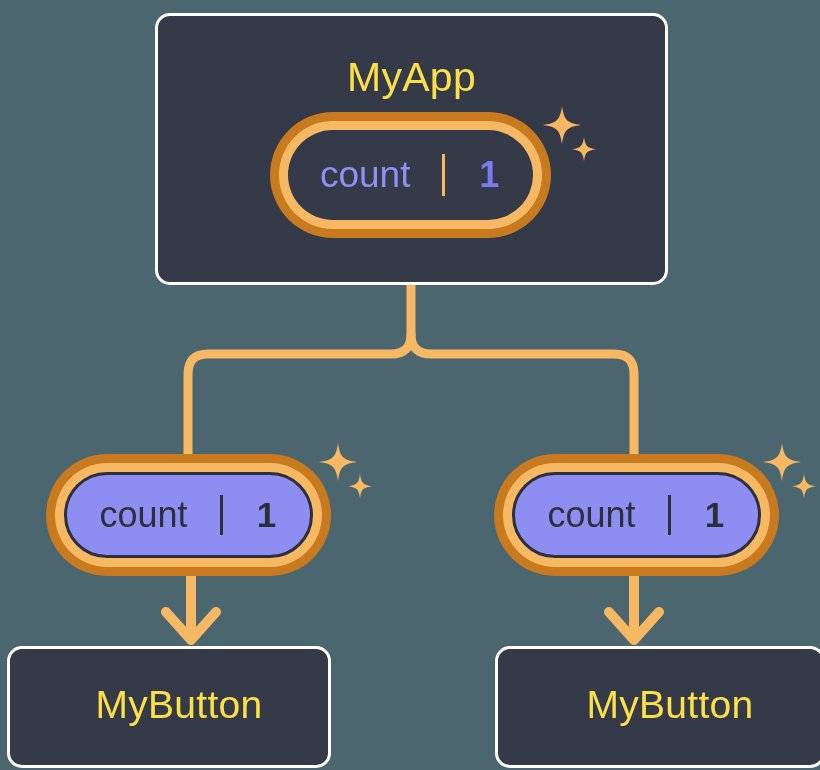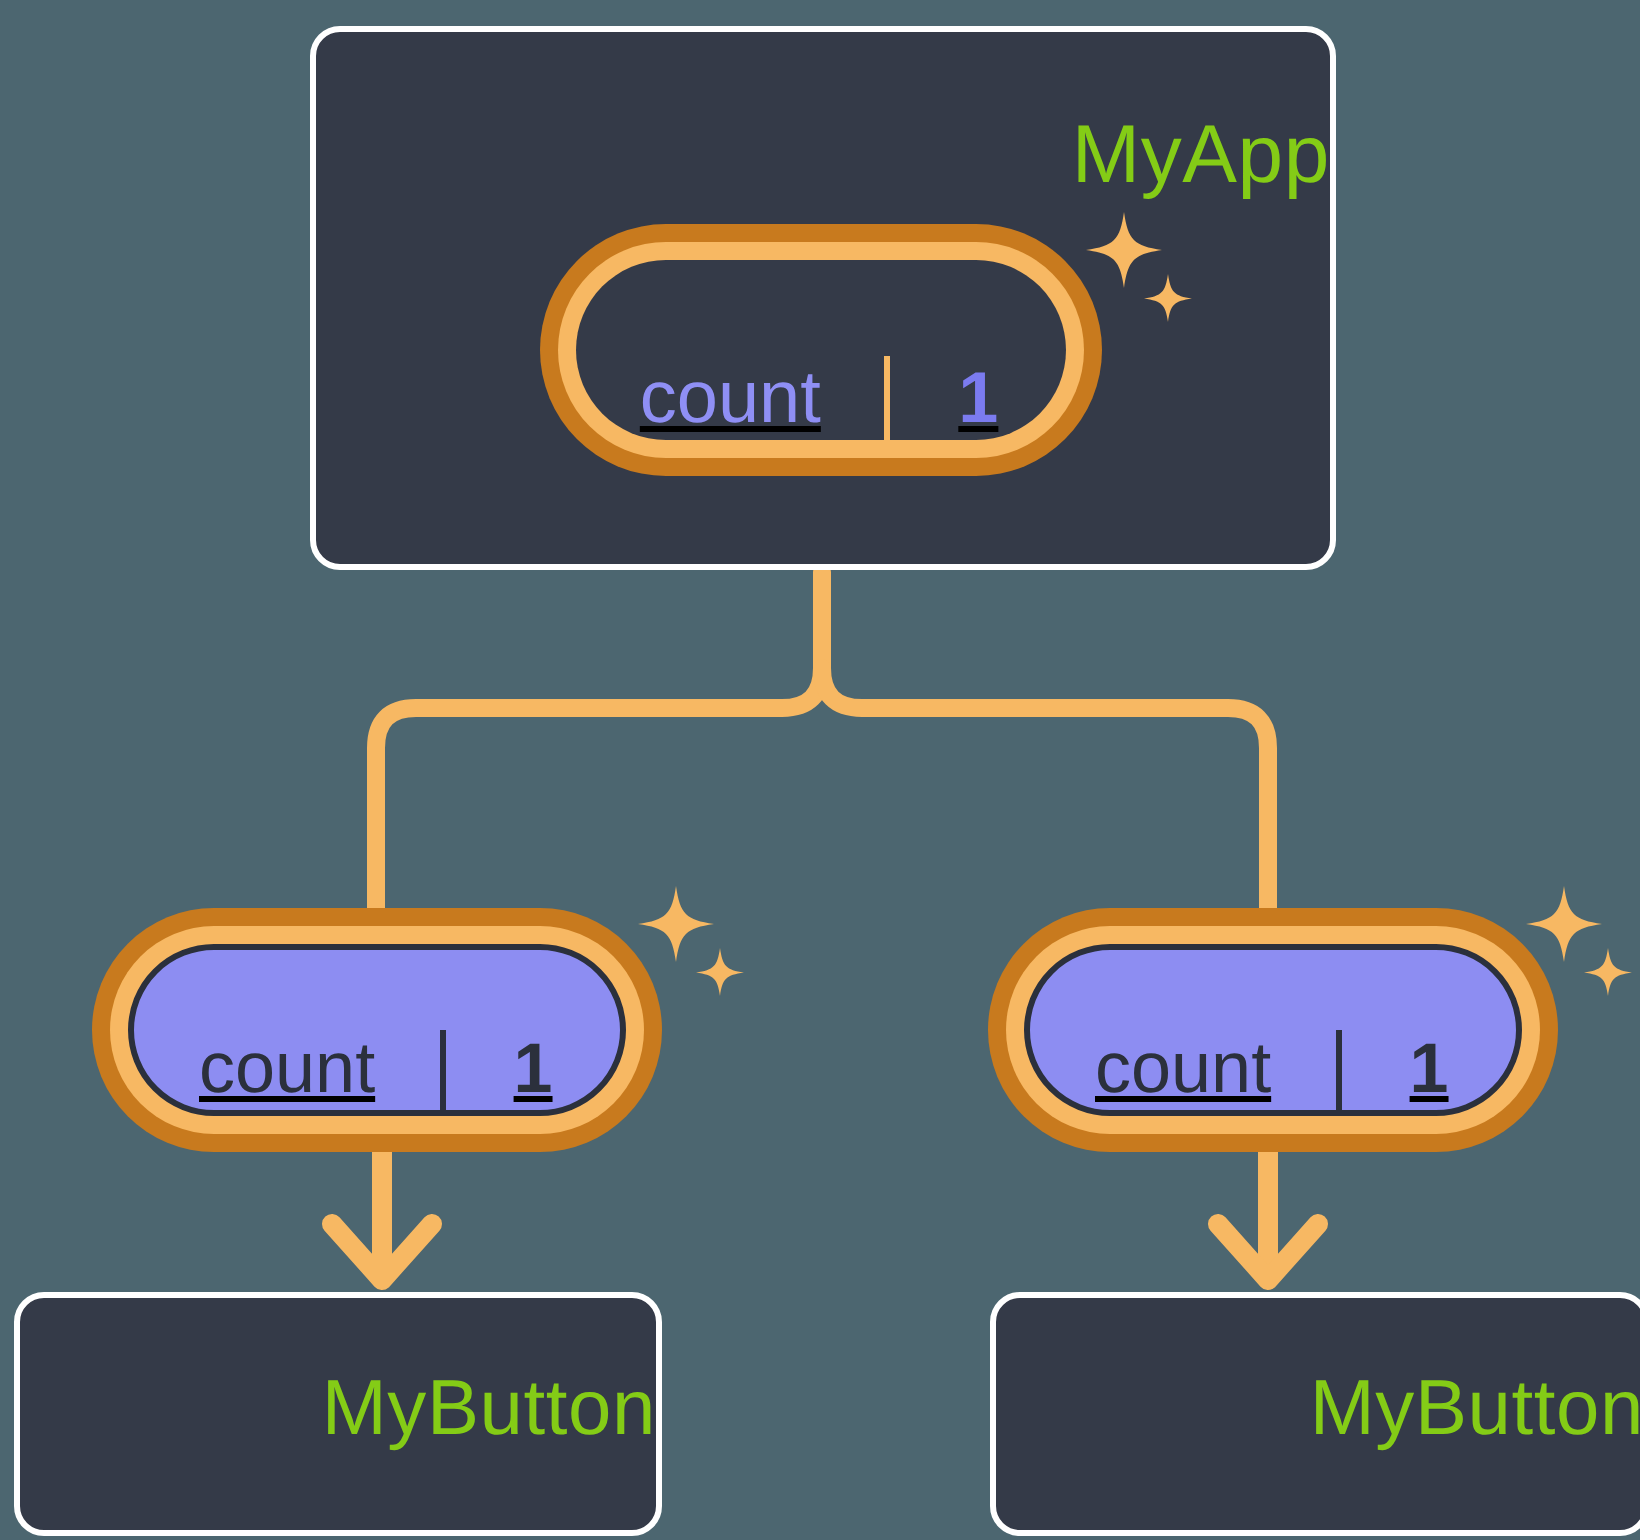--- a/index.html
+++ b/index.html
@@ -31,22 +31,22 @@
     position: absolute;
     box-sizing: border-box;
     background: #343a48;
     border: 3px solid #ffffff;
     border-radius: 15px;
   }
   .card-title {
     position: absolute;
     left: 0;
     right: 0;
-    text-align: right;
-    color: #84cc16;
+    text-align: center;
+    color: #fde047;
     font-weight: 400;
     letter-spacing: 0.3px;
     white-space: nowrap;
   }
 
   #card-myapp {
     left: 155px;
     top: 13px;
     width: 513px;
     height: 272px;
@@ -87,24 +87,23 @@
     flex: 1;
     display: flex;
     align-items: stretch;
     border-radius: 999px;
     background: #f7b863;          
     padding: 9px;
   }
   .pill-face {
     flex: 1;
     display: flex;
-    align-items: flex-end;
+    align-items: center;
     border-radius: 999px;
     overflow: hidden;
-    text-decoration: underline;
   }
   .pill-cell {
     display: flex;
     align-items: center;
     justify-content: center;
   }
   .pill-key  { flex: 0 0 63%; }
   .pill-val  { flex: 1 1 auto; }
 
   

